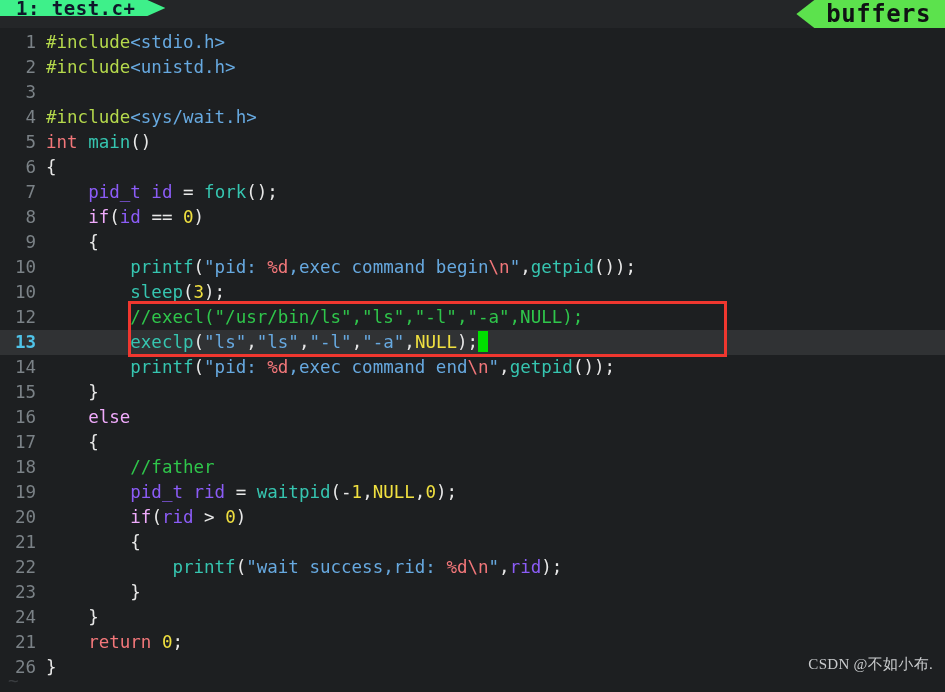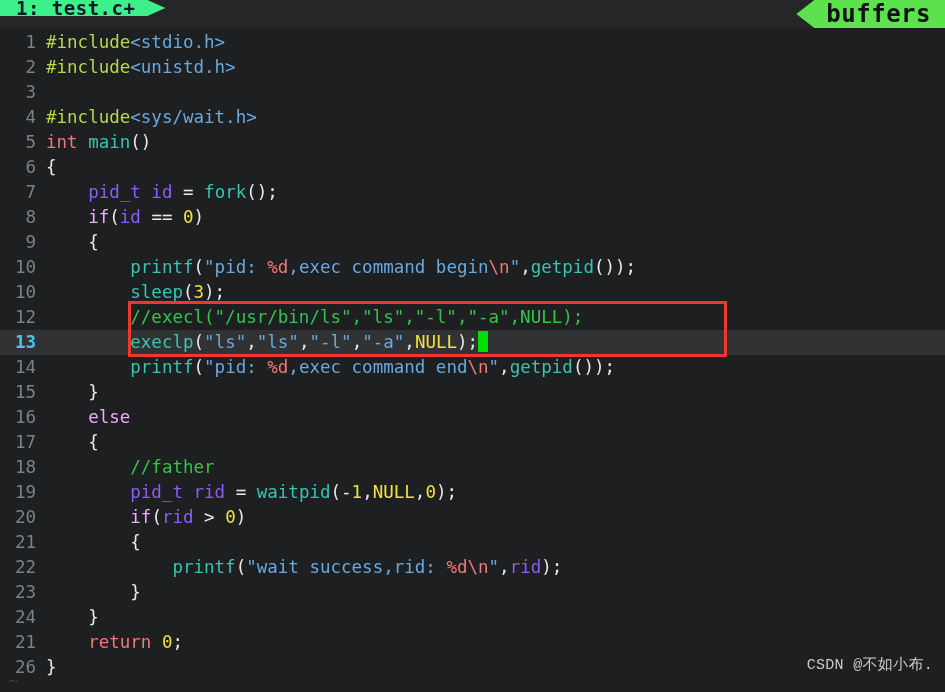--- a/index.html
+++ b/index.html
@@ -126,21 +126,21 @@
     box-sizing: border-box;
     pointer-events: none;
   }
 
   
   .watermark {
     position: absolute;
     right: 12px;
     bottom: 18px;
     color: #c9cbcd;
-    font-family: Liberation Mono, monospace;
+    font-family: Liberation Serif, serif;
     font-size: 15px;
     letter-spacing: 0.3px;
   }
   .tilde {
     position: absolute;
     left: 8px;
     bottom: 1px;
     color: #3a3d40;
     font-size: 17.5px;
   }

